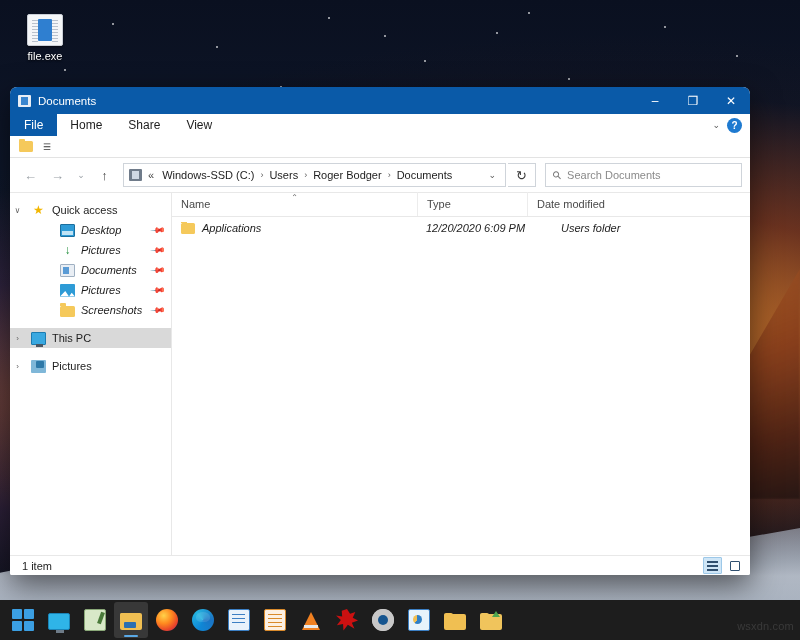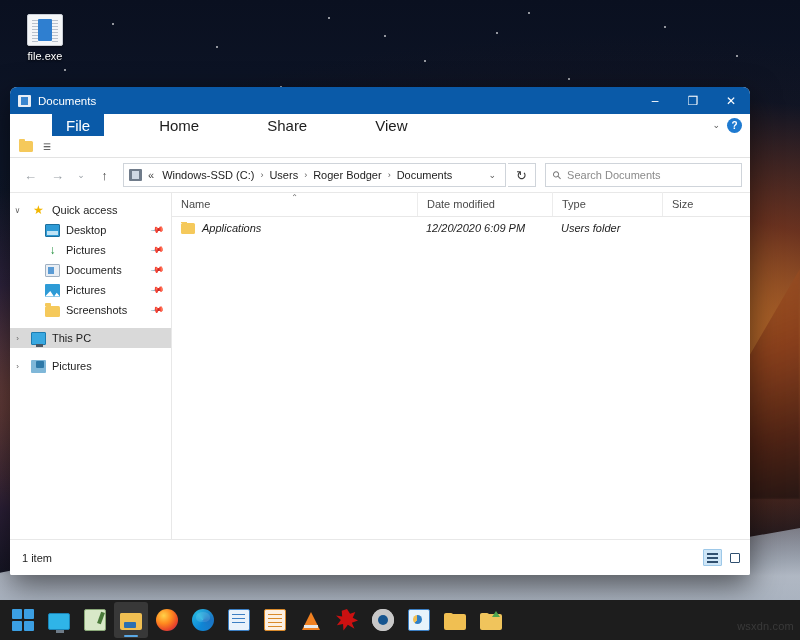--- a/index.html
+++ b/index.html
@@ -94,21 +94,21 @@
     display: flex; align-items: center; justify-content: center;
   }
 
   
   .ribbon {
     height: 22px; background: #ffffff; display: flex; align-items: stretch;
     flex: 0 0 auto; position: relative;
   }
   .ribbon .tab {
     display: flex; align-items: center; padding: 0 13px;
-    font-size: 15px; color: #1d1d1d; cursor: pointer; margin-left: 42px;
+    font-size: 12px; color: #1d1d1d; cursor: pointer;
   }
   .ribbon .tab.file { background: #0a5aa8; color: #ffffff; padding: 0 14px; }
   .ribbon .right { margin-left: auto; display: flex; align-items: center; gap: 7px; padding-right: 8px; }
   .ribbon .chev { color: #5b5b5b; font-size: 9px; cursor: pointer; }
   .ribbon .help {
     width: 15px; height: 15px; border-radius: 50%; background: #1e7ad0;
     color: #fff; font-size: 10px; font-weight: bold; display: flex;
     align-items: center; justify-content: center; cursor: pointer;
   }
 
@@ -178,21 +178,21 @@
   }
   .nav-item {
     height: 20px; display: flex; align-items: center; gap: 6px;
     padding-right: 8px; font-size: 11px; color: #1d1d1d; cursor: pointer; position: relative;
   }
   .nav-item.selected { background: #d9d9d9; }
   .nav-item .twisty {
     width: 15px; text-align: center; font-size: 8px; color: #646464; flex: 0 0 15px;
   }
   .nav-item.child .twisty { visibility: hidden; }
-  .nav-item.child { padding-left: 14px; }
+  .nav-item.child { padding-left: 29px; font-style: italic; }
   .nav-item .pin { margin-left: auto; color: #9a9a9a; font-size: 9px; transform: rotate(35deg); }
   .ic { width: 15px; height: 13px; flex: 0 0 15px; position: relative; }
   .ic-star { color: #f2b600; font-size: 12px; line-height: 13px; text-align: center; }
   .ic-desktop { background: #2e9bd6; border-radius: 1px; border: 1px solid #1b6f9e; }
   .ic-desktop::after { content:""; position:absolute; left:1px; right:1px; bottom:1px; height:4px; background:#bfe3f5; }
   .ic-down { color: #1f8f3a; font-size: 12px; line-height: 13px; text-align: center; font-weight: bold; }
   .ic-doc { background: #e9eef4; border: 1px solid #9fb0c2; border-radius: 1px; }
   .ic-doc::after { content:""; position:absolute; left:2px; top:2px; width:6px; height:7px; background:#5a9bd5; }
   .ic-pic { background: #2e9bd6; border-radius: 1px; overflow: hidden; }
   .ic-pic::after {
@@ -232,21 +232,21 @@
   .filerow .row-folder {
     width: 14px; height: 11px; background: #f5c95b; border-radius: 1.5px; position: relative; flex: 0 0 14px;
   }
   .filerow .row-folder::before {
     content:""; position:absolute; top:-2.5px; left:0; width:6px; height:3px; background:#f5c95b; border-radius:1px 1px 0 0;
   }
   .filelist { flex: 1 1 auto; font-style: italic; }
 
   
   .statusbar {
-    height: 36px; flex: 0 0 auto; border-top: 1px solid #e8e8e8; background: #ffffff;
+    height: 20px; flex: 0 0 auto; border-top: 1px solid #e8e8e8; background: #ffffff;
     display: flex; align-items: center; padding: 0 6px 0 12px; font-size: 11px; color: #1d1d1d;
   }
   .statusbar .views { margin-left: auto; display: flex; gap: 3px; }
   .vbtn {
     width: 19px; height: 17px; display: flex; align-items: center; justify-content: center;
     cursor: pointer; border: 1px solid transparent; border-radius: 1px;
   }
   .vbtn.active { background: #cfe6f7; border-color: #9dc8e8; }
   .vbtn .lines { width: 11px; height: 10px; display: flex; flex-direction: column; justify-content: space-between; }
   .vbtn .lines i { display: block; height: 2px; background: #2f4f6f; }
@@ -461,28 +461,25 @@
           <span>Pictures</span>
         </div>
       </div>
 
       <div class="filepane">
         <div class="colhead">
           <div class="col col-name">
             <span class="sortcaret">⌃</span>
             <span>Name</span>
           </div>
-          <div class="col col-date">
-            <span>Date modified</span>
-          </div>
           <div class="col col-type">
             <span>Type</span>
           </div>
-          <div class="col col-size">
-            <span>Size</span>
+          <div class="col col-date">
+            <span>Date modified</span>
           </div>
         </div>
 
         <div class="filelist">
           <div class="filerow">
             <div class="cell col-name">
               <span class="row-folder"></span>
               <span>Applications</span>
             </div>
             <div class="cell col-date">12/20/2020 6:09 PM</div>

